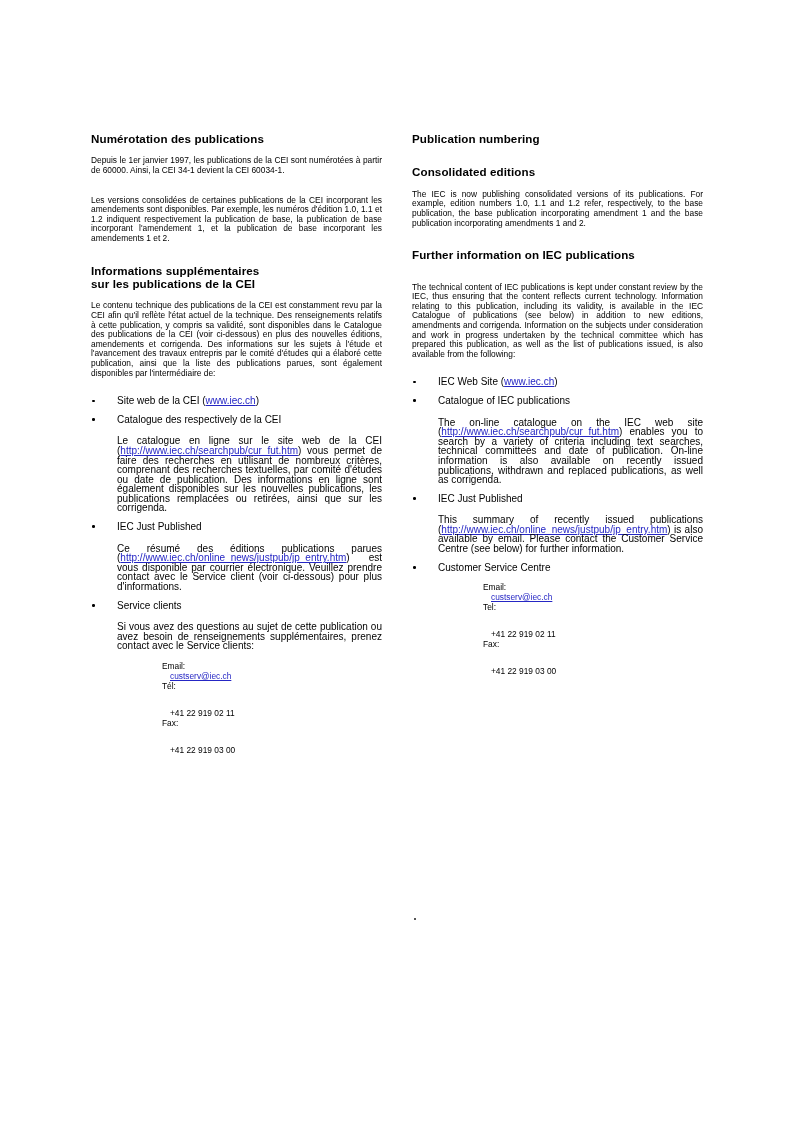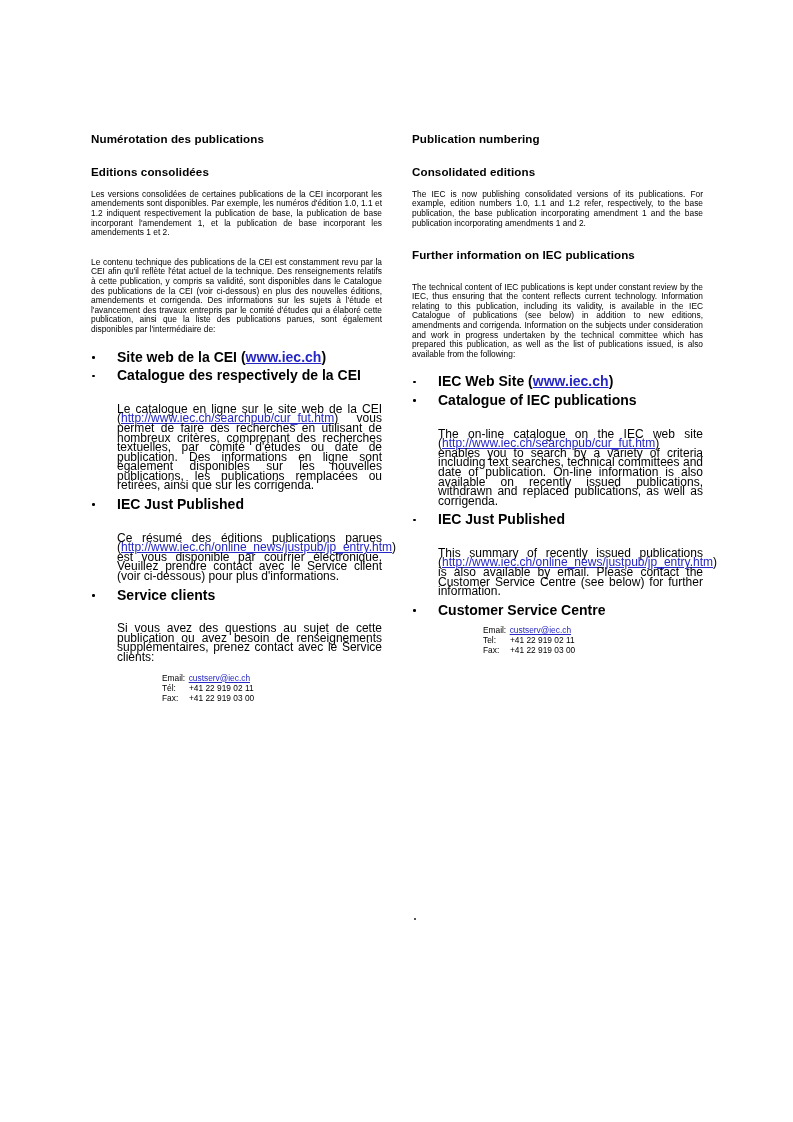--- a/index.html
+++ b/index.html
@@ -76,55 +76,56 @@
   .bullet-dot {
     position: absolute;
     left: 1px;
     top: 3.4px;
     width: 2.6px;
     height: 2.6px;
     background: #000;
     border-radius: 50%;
   }
   .bullet-label {
-    font-size: 14px;
-    font-weight: bold;
+    font-size: 10px;
+    font-weight: normal;
     line-height: 9.6px;
     display: block;
     letter-spacing: 0.01px;
   }
   .bullet-body {
     display: block;
-    font-size: 12px;
+    font-size: 10px;
     line-height: 9.6px;
     text-align: justify;
     text-justify: inter-word;
-    margin-top: 24px;
+    margin-top: 12px;
     letter-spacing: 0.01px;
   }
   a.link, .link {
     color: #2526c4;
     text-decoration: underline;
   }
   .contact {
     margin-top: 10px;
     font-size: 8.35px;
     line-height: 10px;
   }
   .contact-row {
     display: flex;
-    flex-direction: row;
+    flex-direction: column;
     padding-left: 45px;
   }
   .contact-key {
     width: 27px;
     flex: 0 0 27px;
   }
   .contact-val {
     flex: 1 1 auto;
+    margin-left: 8px;
   }
   .contact-row.email .contact-key {
     width: auto;
     flex: 0 0 auto;
     margin-right: 3.5px;
   }
   .spacer-gap {
     height: 10px;
   }
   .mid-dot {
@@ -141,28 +142,30 @@
 <body>
 
 <div class="page">
 
   <div class="columns">
 
     <div class="col">
 
       <div class="sec">
         <h2 class="sec-title">Numérotation des publications</h2>
-      </div>
-
-      <div class="sec">
-        <h2 class="sec-title">Editions consolidées</h2>
+        <p class="body">Depuis le 1er janvier 1997, les publications de la CEI sont numérotées à partir de 60000. Ainsi, la CEI 34-1 devient la CEI 60034-1.</p>
+      </div>
+
+      <div class="sec">
         <p class="body">Les versions consolidées de certaines publications de la CEI incorporant les amendements sont disponibles. Par exemple, les numéros d'édition 1.0, 1.1 et 1.2 indiquent respectivement la publication de base, la publication de base incorporant l'amendement 1, et la publication de base incorporant les amendements 1 et 2.</p>
       </div>
 
       <div class="sec tight">
+        <h2 class="sec-title">Informations supplémentaires
+sur les publications de la CEI</h2>
         <p class="body">Le contenu technique des publications de la CEI est constamment revu par la CEI afin qu'il reflète l'état actuel de la technique. Des renseignements relatifs à cette publication, y compris sa validité, sont disponibles dans le Catalogue des publications de la CEI (voir ci-dessous) en plus des nouvelles éditions, amendements et corrigenda. Des informations sur les sujets à l'étude et l'avancement des travaux entrepris par le comité d'études qui a élaboré cette publication, ainsi que la liste des publications parues, sont également disponibles par l'intermédiaire de:</p>
       </div>
 
       <ul class="bullets">
 
         <li class="bullet-item">
           <span class="bullet-dot"></span>
           <span class="bullet-label"><span>Site web de la CEI (</span><a class="link" href="#">www.iec.ch</a><span>)</span></span>
         </li>
 

